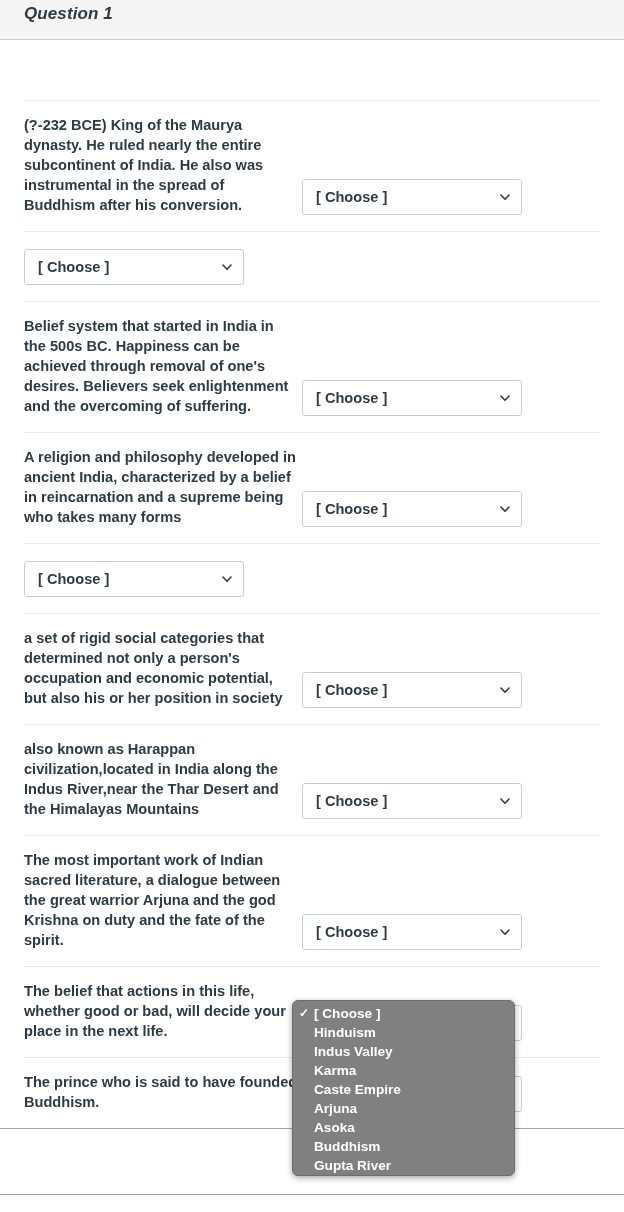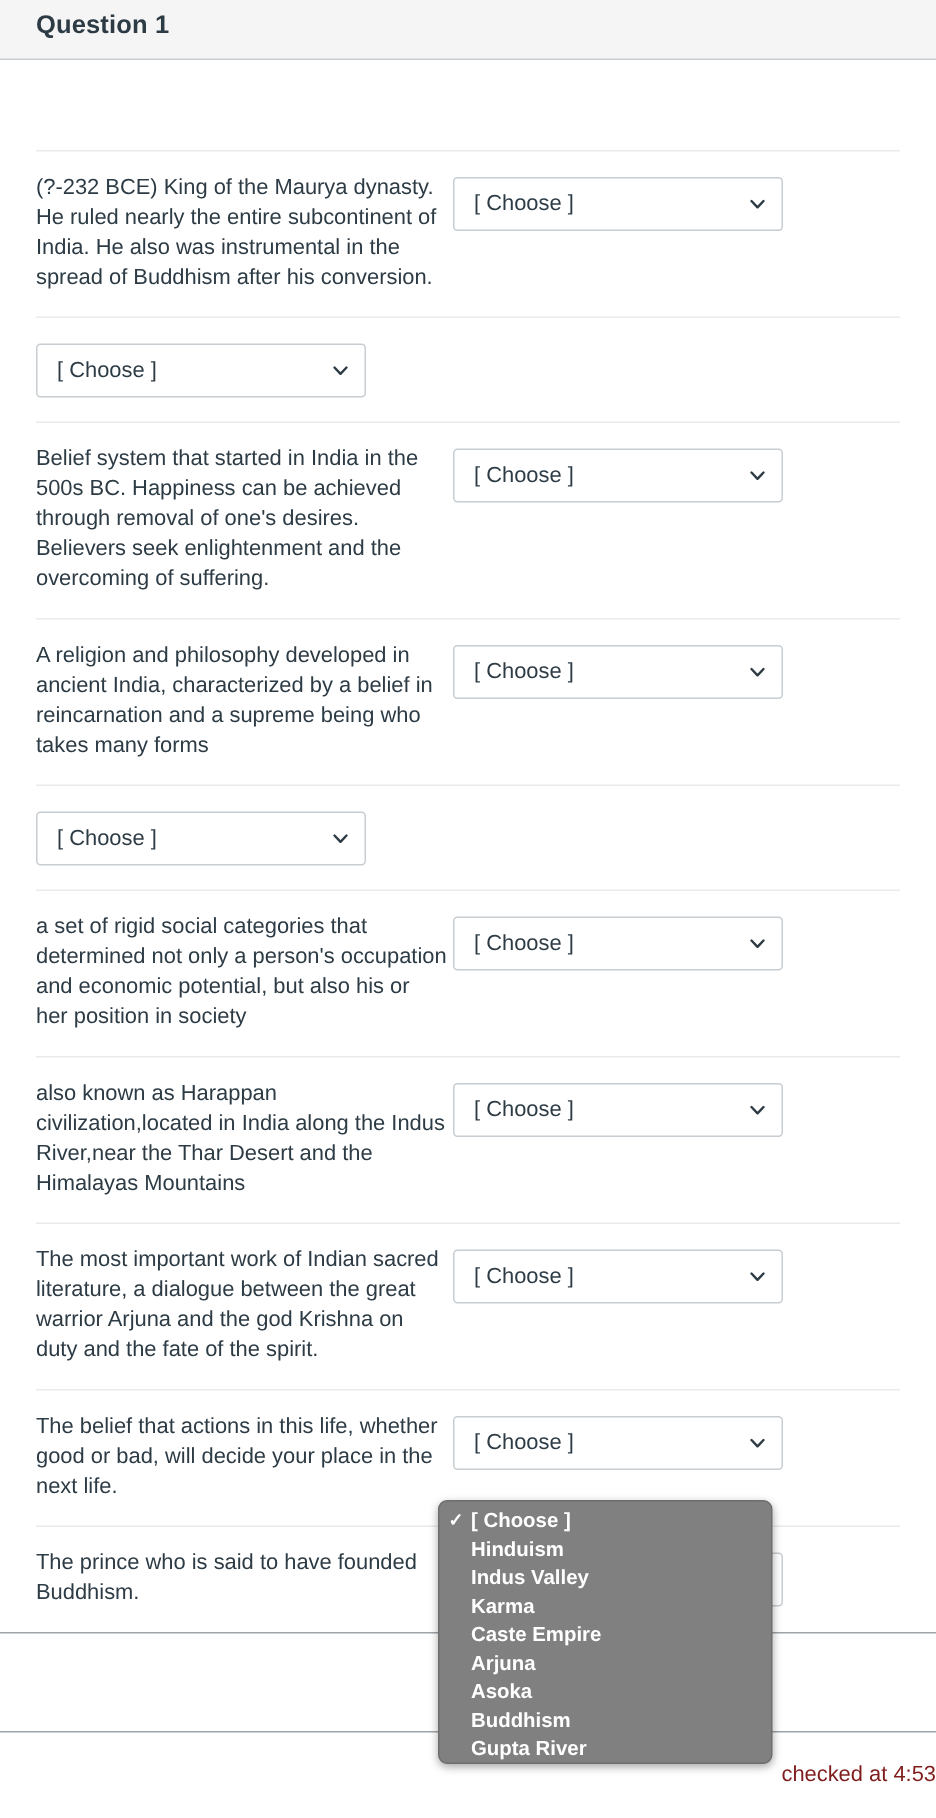--- a/index.html
+++ b/index.html
@@ -15,47 +15,49 @@
     overflow: hidden;
     position: relative;
   }
 
   
   .q-header {
     height: 40px;
     background: #f5f5f5;
     border-bottom: 1px solid #c7cdd1;
     display: flex;
-    align-items: flex-end;
+    align-items: center;
     padding: 0 0 12px 24px;
     box-sizing: border-box;
+    font-style: italic;
   }
   .q-header-title {
     font-size: 17px;
     font-weight: bold;
     color: #2d3b45;
     letter-spacing: 0.1px;
   }
 
   
   .q-body {
     padding: 0 24px;
     box-sizing: border-box;
   }
   .q-spacer {
     height: 60px;
   }
 
   .match-row {
     display: flex;
-    align-items: flex-start;
+    align-items: flex-end;
     border-top: 1px solid #e8eaec;
     padding: 14px 0 16px 0;
     box-sizing: border-box;
     min-height: 58px;
+    font-weight: bold;
   }
   .match-prompt {
     width: 278px;
     flex: 0 0 278px;
     font-size: 14.6px;
     line-height: 20px;
     color: #2d3b45;
     padding-right: 4px;
     box-sizing: border-box;
     word-wrap: break-word;

